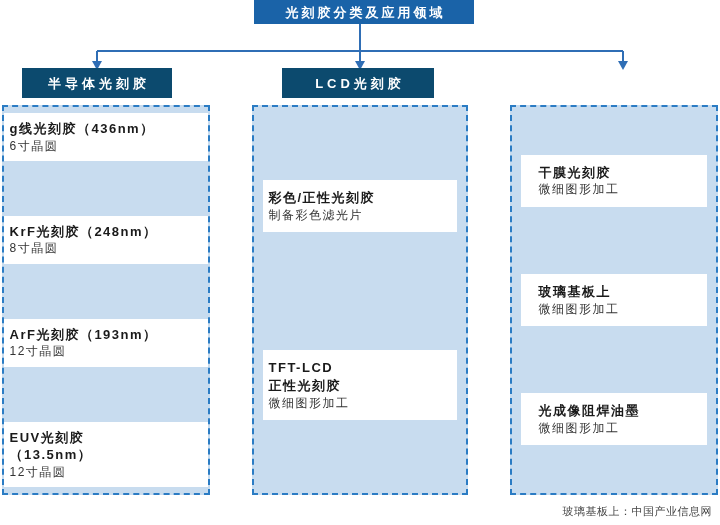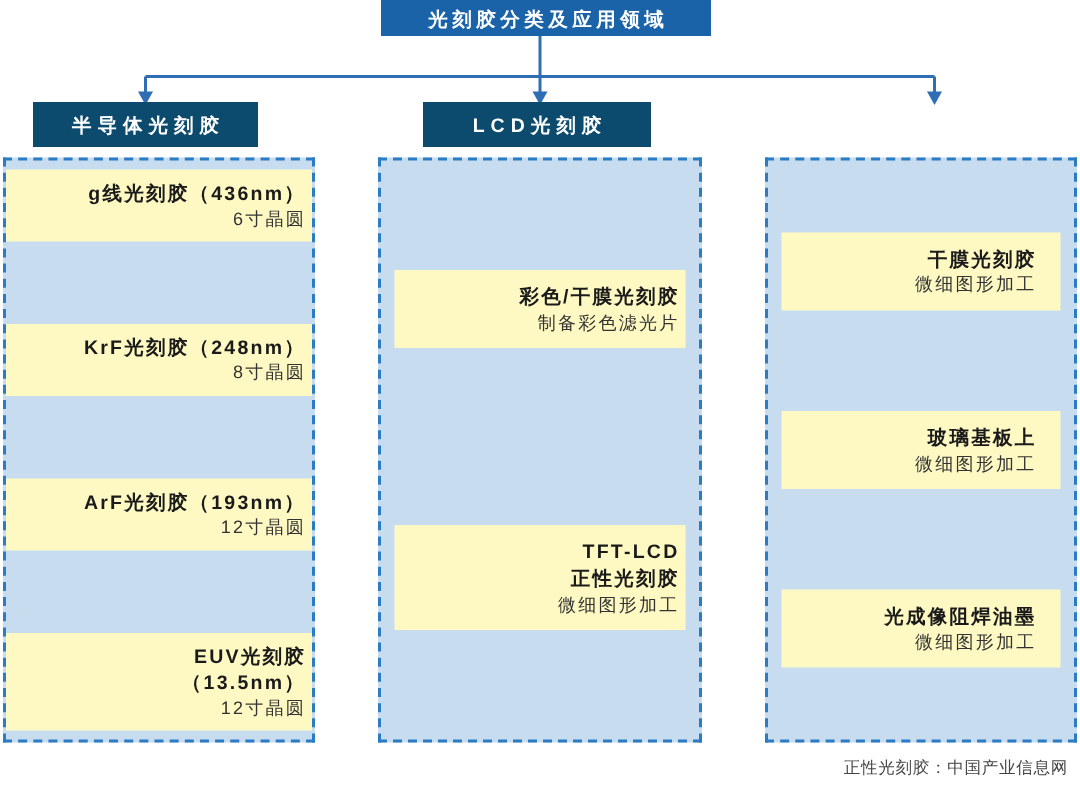--- a/index.html
+++ b/index.html
@@ -102,25 +102,25 @@
     width: 100%;
     height: 100%;
     justify-content: space-around;
     box-sizing: border-box;
   }
   .panel.p1 .item-list { padding: 6px 0; justify-content: space-between; }
   .panel.p2 .item-list { padding: 14px 9px; }
   .panel.p3 .item-list { padding: 14px 9px; }
 
   .item {
-    background: #fef9c3;
+    background: #ffffff;
     box-sizing: border-box;
     display: flex;
     flex-direction: column;
-    align-items: flex-end;
+    align-items: flex-start;
     justify-content: center;
     padding: 6px 4px;
   }
   .panel.p1 .item { padding: 7px 4px; }
   .panel.p2 .item { padding: 9px 4px; }
   .panel.p3 .item { padding: 9px 16px; }
 
   .item-title {
     font-size: 13px;
     font-weight: bold;
@@ -197,21 +197,21 @@
       <div class="item-title">EUV光刻胶</div>
       <div class="item-title">（13.5nm）</div>
       <div class="item-sub">12寸晶圆</div>
     </div>
   </div>
 </div>
 
 <div class="panel p2">
   <div class="item-list">
     <div class="item">
-      <div class="item-title">彩色/干膜光刻胶</div>
+      <div class="item-title">彩色/正性光刻胶</div>
       <div class="item-sub">制备彩色滤光片</div>
     </div>
     <div class="item">
       <div class="item-title">TFT-LCD</div>
       <div class="item-title">正性光刻胶</div>
       <div class="item-sub">微细图形加工</div>
     </div>
   </div>
 </div>
 
@@ -225,13 +225,13 @@
       <div class="item-title">玻璃基板上</div>
       <div class="item-sub">微细图形加工</div>
     </div>
     <div class="item">
       <div class="item-title">光成像阻焊油墨</div>
       <div class="item-sub">微细图形加工</div>
     </div>
   </div>
 </div>
 
-<div class="footer">正性光刻胶：中国产业信息网</div>
+<div class="footer">玻璃基板上：中国产业信息网</div>
 
 </body></html>

